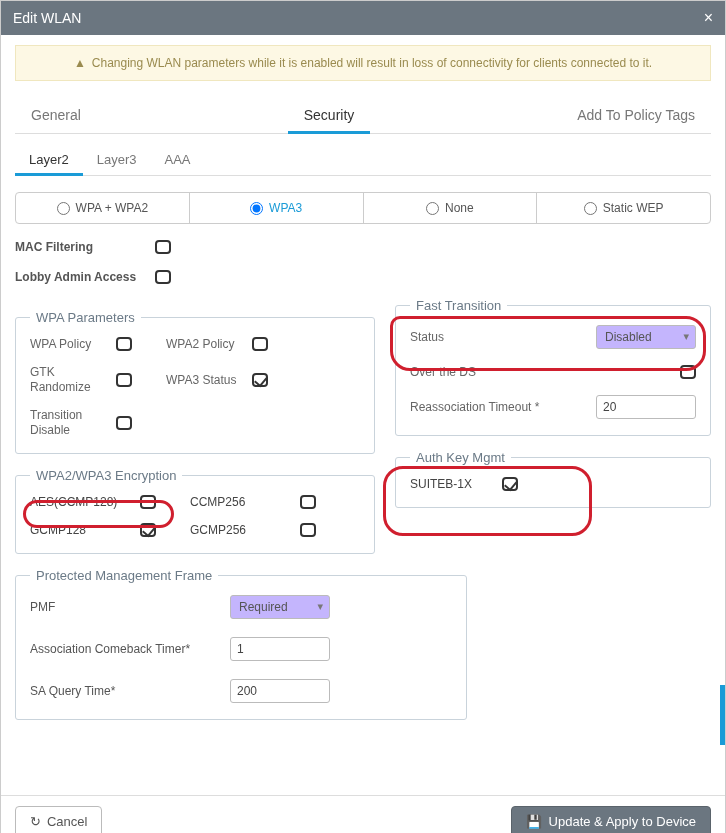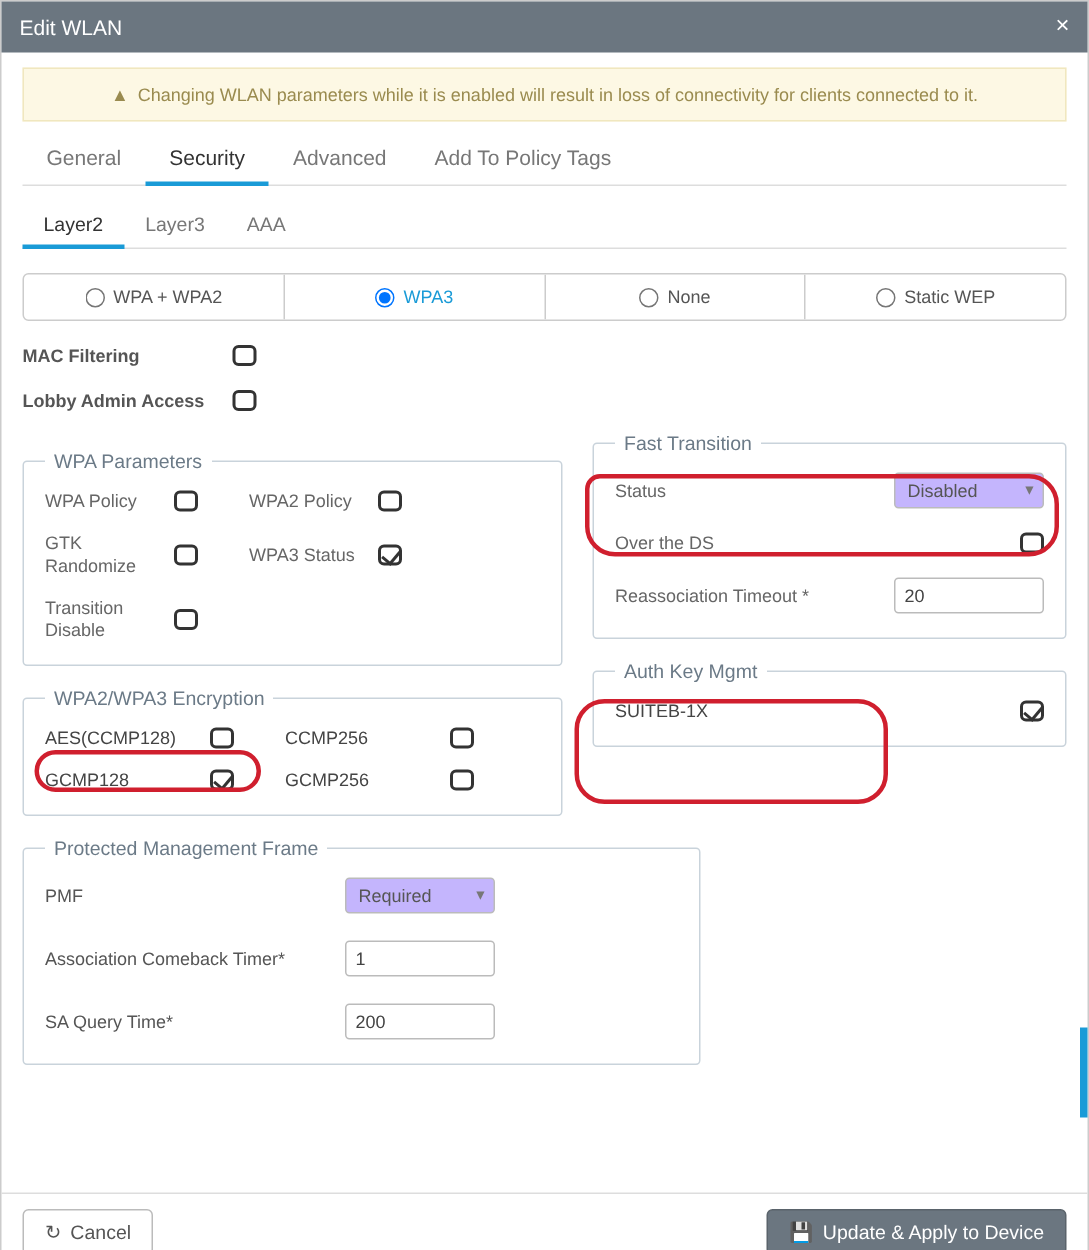--- a/index.html
+++ b/index.html
@@ -3,21 +3,21 @@
 <meta charset="utf-8">
 <style>
   * { box-sizing: border-box; font-family: Arial, Helvetica, sans-serif; }
   body { margin: 0; background: #f0f0f0; color: #444; font-size: 12px; }
   .dialog { width: 726px; background: #fff; border: 1px solid #ccc; margin: 0 auto; }
   .titlebar { background: #6b7680; color: #fff; padding: 8px 12px; display: flex; justify-content: space-between; align-items: center; font-size: 14px; }
   .titlebar .close { cursor: pointer; font-size: 16px; }
   .content { padding: 10px 14px 14px; min-height: 760px; position: relative; }
   .warning { background: #fdf8e4; border: 1px solid #f0e7bf; color: #9a8b4f; padding: 10px; text-align: center; font-size: 12px; }
   .warning .warn-icon { margin-right: 6px; }
-  .tabs { display: flex; border-bottom: 1px solid #ddd; margin-top: 8px; }
+  .tabs { display: flex; border-bottom: 1px solid #ddd; margin-top: 18px; justify-content: space-between; }
   .tabs .tab { padding: 8px 16px; color: #777; cursor: pointer; font-size: 14px; }
   .tabs .tab.active { color: #333; border-bottom: 3px solid #1a9bd7; margin-bottom: -1px; }
   .subtabs { display: flex; border-bottom: 1px solid #ddd; margin-top: 12px; }
   .subtabs .tab { padding: 6px 14px; color: #777; cursor: pointer; font-size: 13px; }
   .subtabs .tab.active { color: #333; border-bottom: 3px solid #1a9bd7; margin-bottom: -1px; }
   .radio-row { display: flex; border: 1px solid #ccc; border-radius: 4px; margin-top: 16px; overflow: hidden; }
   .radio-cell { flex: 1; text-align: center; padding: 8px 4px; border-right: 1px solid #ccc; color: #555; display: flex; align-items: center; justify-content: center; gap: 6px; cursor: pointer; }
   .radio-cell:last-child { border-right: none; }
   .radio-cell input[type=radio] { margin: 0; }
   .radio-cell.selected { color: #1a9bd7; }
@@ -40,21 +40,21 @@
   fieldset legend { color: #6b7a87; padding: 0 6px; font-size: 13px; }
   .param-grid { display: grid; grid-template-columns: 76px 40px 76px 40px; row-gap: 14px; column-gap: 10px; align-items: center; }
   .param-grid .plbl { color: #666; font-size: 12px; line-height: 1.2; }
   .enc-grid { display: grid; grid-template-columns: 100px 40px 100px 40px; row-gap: 14px; column-gap: 10px; align-items: center; }
   .ft-row { display: flex; align-items: center; justify-content: space-between; margin-bottom: 16px; }
   .ft-row:last-child { margin-bottom: 0; }
   .ft-row .flbl { color: #666; }
   .select { border: 1px solid #bbb; border-radius: 3px; padding: 4px 22px 4px 8px; background: #c4b5fd; position: relative; min-width: 100px; color: #555; cursor: pointer; }
   .select::after { content: "▾"; position: absolute; right: 6px; top: 4px; color: #777; font-size: 11px; }
   input.txt { border: 1px solid #bbb; border-radius: 3px; padding: 4px 6px; width: 100px; color: #444; font-size: 12px; }
-  .akm-row { display: flex; align-items: center; gap: 30px; justify-content: space-between; }
+  .akm-row { display: flex; align-items: center; gap: 30px; }
   .pmf-inner .prow { display: flex; align-items: center; margin-bottom: 18px; }
   .pmf-inner .prow:last-child { margin-bottom: 0; }
   .pmf-inner .plabel { width: 200px; color: #555; }
   .highlight { position: absolute; border: 3px solid #d01f2e; border-radius: 20px; pointer-events: none; }
   .footer { border-top: 1px solid #ddd; padding: 10px 14px; display: flex; justify-content: space-between; align-items: center; }
   .btn { border: 1px solid #bbb; border-radius: 4px; padding: 7px 14px; background: #fff; color: #555; cursor: pointer; display: inline-flex; align-items: center; gap: 6px; font-size: 13px; }
   .btn.primary { background: #6b7680; color: #fff; border-color: #5a636b; }
   .side-accent { position: absolute; right: 0; top: 650px; width: 5px; height: 60px; background: #1a9bd7; }
 </style>
 </head>
@@ -69,21 +69,20 @@
 
   <div class="content">
 
     <div class="warning">
       <span class="warn-icon">▲</span><span>Changing WLAN parameters while it is enabled will result in loss of connectivity for clients connected to it.</span>
     </div>
 
     <div class="tabs">
       <div class="tab">General</div>
       <div class="tab active">Security</div>
-      <div class="tab">Advanced</div>
       <div class="tab">Add To Policy Tags</div>
     </div>
 
     <div class="subtabs">
       <div class="tab active">Layer2</div>
       <div class="tab">Layer3</div>
       <div class="tab">AAA</div>
     </div>
 
     <div class="radio-row">

